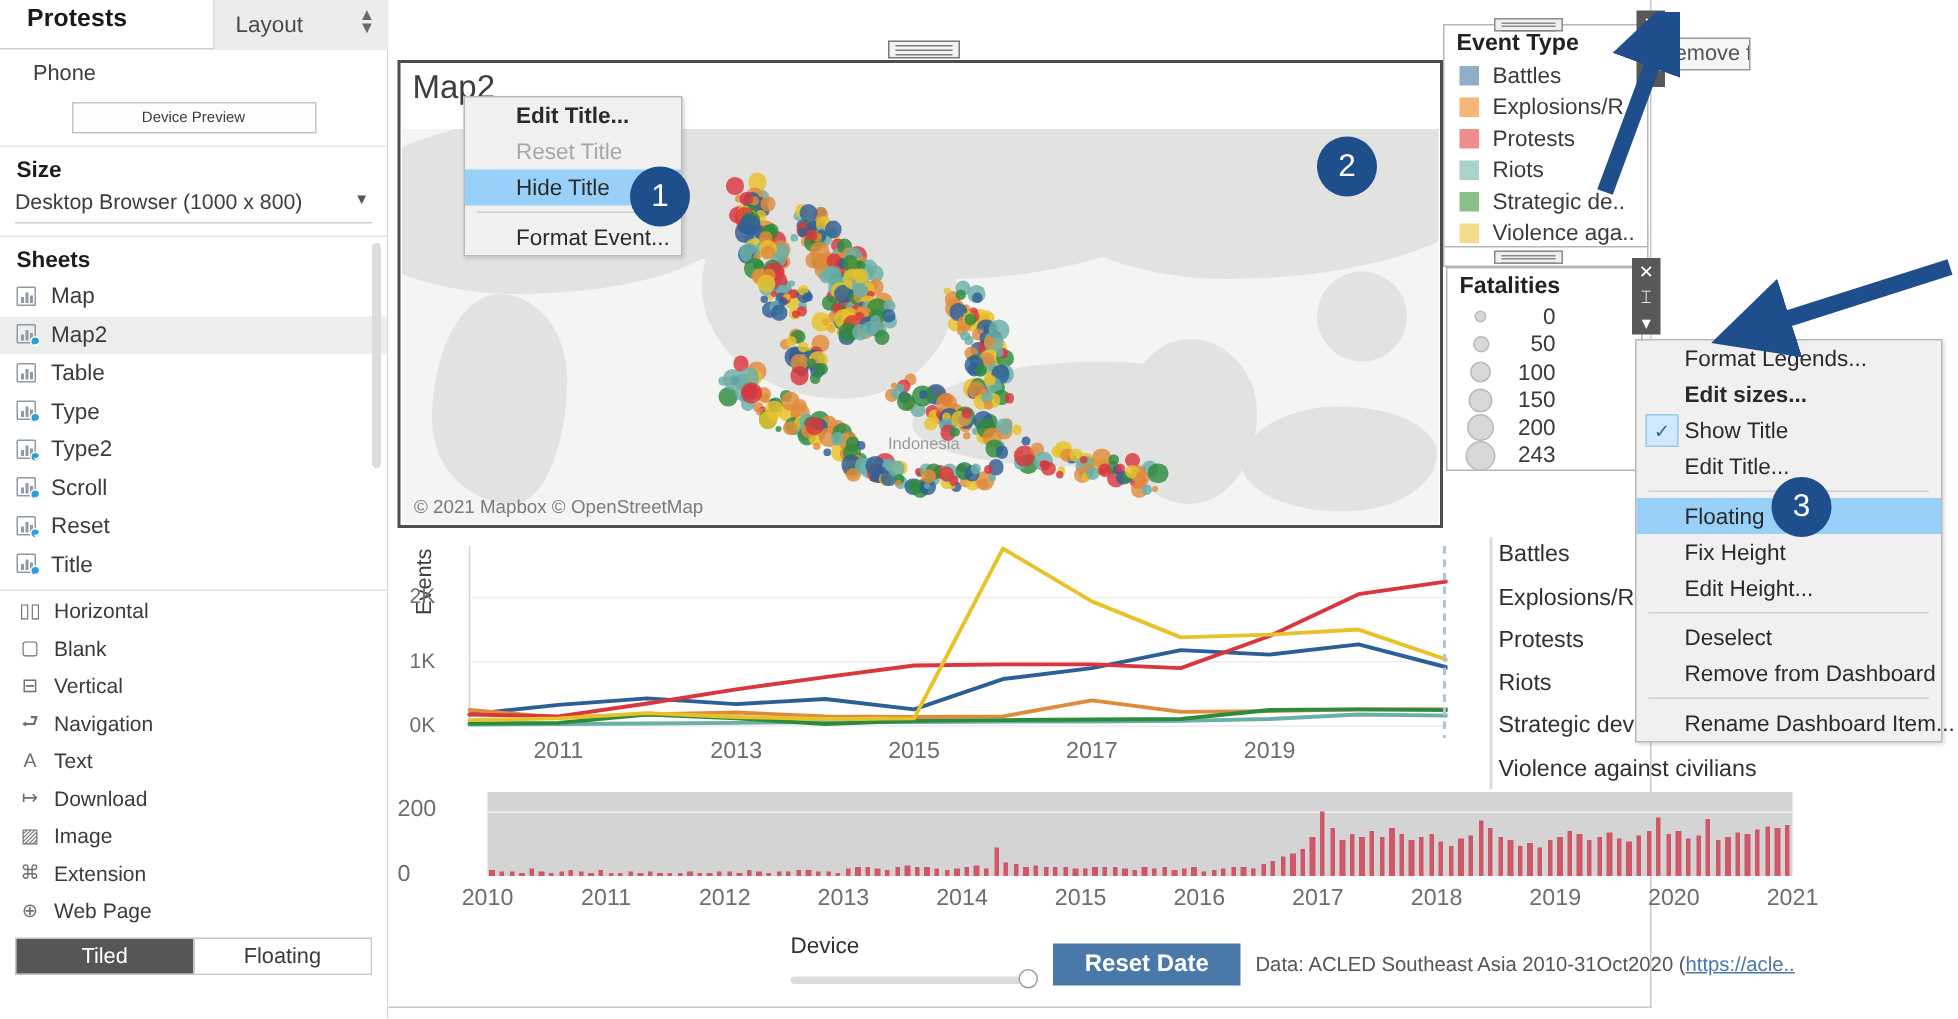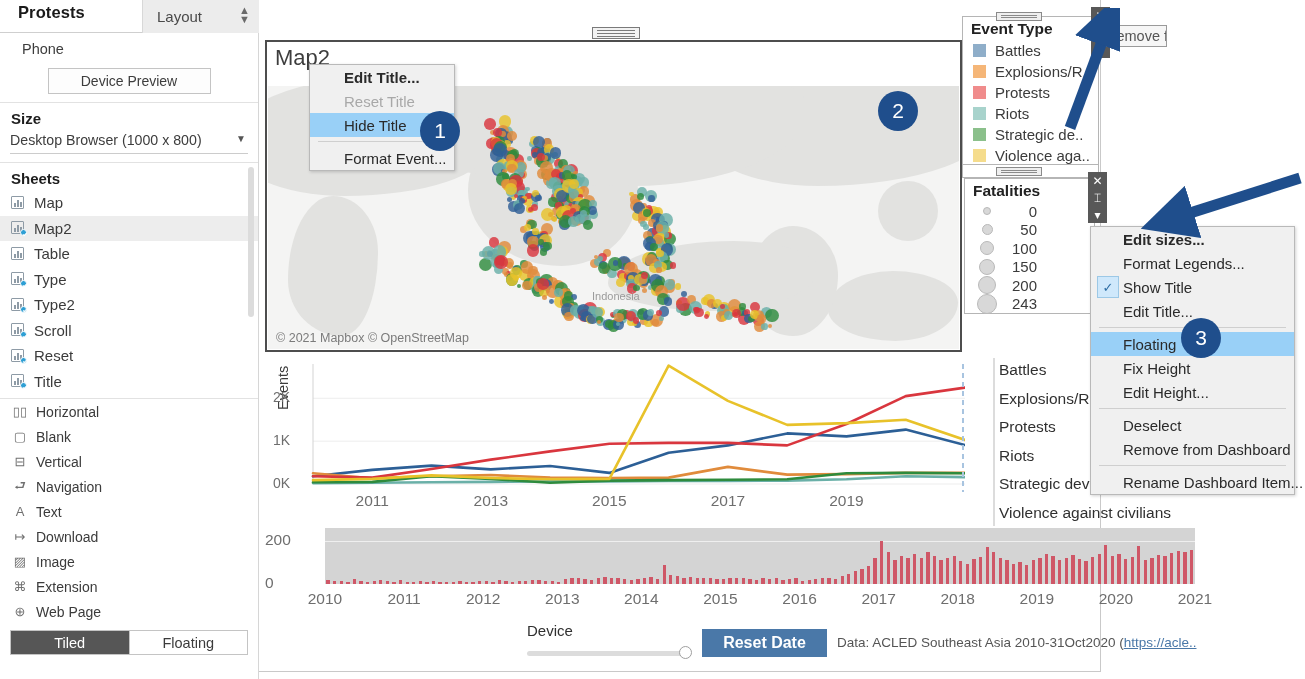--- a/index.html
+++ b/index.html
@@ -36,21 +36,21 @@
 
   .device-block { padding: 6px 0 8px 0; border-bottom: 1px solid #e2e2e2; }
   .device-item {
     font-size: 14.5px; color: #3d3d3d; padding: 2px 0 2px 22px;
   }
   .device-item.sel { background: #e6e6e6; }
   .device-preview-wrap { text-align: center; margin-top: 9px; }
   .device-preview-btn {
     display: inline-block; width: 163px; padding: 4px 0;
     border: 1px solid #c4c4c4; background: #fdfdfd;
-    font-size: 14px; color: #3d3d3d; text-align: center;
+    font-size: 10px; color: #3d3d3d; text-align: center;
   }
 
   .sec-head {
     font-size: 15px; font-weight: bold; color: #1d1d1d;
     padding: 7px 0 3px 11px;
   }
   .size-block { border-bottom: 1px solid #e2e2e2; padding-bottom: 8px;}
   .size-select {
     margin: 0 10px 0 10px; position: relative;
     border-bottom: 1px solid #cccccc; padding: 1px 0 4px 0;
@@ -1332,25 +1332,25 @@
         </div>
         <div class="ctx-sep"></div>
         <div class="ctx-item" style="padding-left: 34px;">
           <span>Format Event...</span>
         </div>
       </div>
   </div>
 
   <div class="ctx" style="left:1090px;top:226px;width:205px;">
     <div id="ctx-legend-items">
+        <div class="ctx-item" style="padding-left: 32px;">
+          <span>Format Legends...</span>
+        </div>
         <div class="ctx-item bold" style="padding-left: 32px;">
           <span>Edit sizes...</span>
-        </div>
-        <div class="ctx-item" style="padding-left: 32px;">
-          <span>Format Legends...</span>
         </div>
         <div class="ctx-item" style="padding-left: 32px; position: relative;">
           <span class="ctx-check">✓</span>
           <span>Show Title</span>
         </div>
         <div class="ctx-item" style="padding-left: 32px;">
           <span>Edit Title...</span>
         </div>
         <div class="ctx-sep"></div>
         <div class="ctx-item hl" style="padding-left: 32px;">

